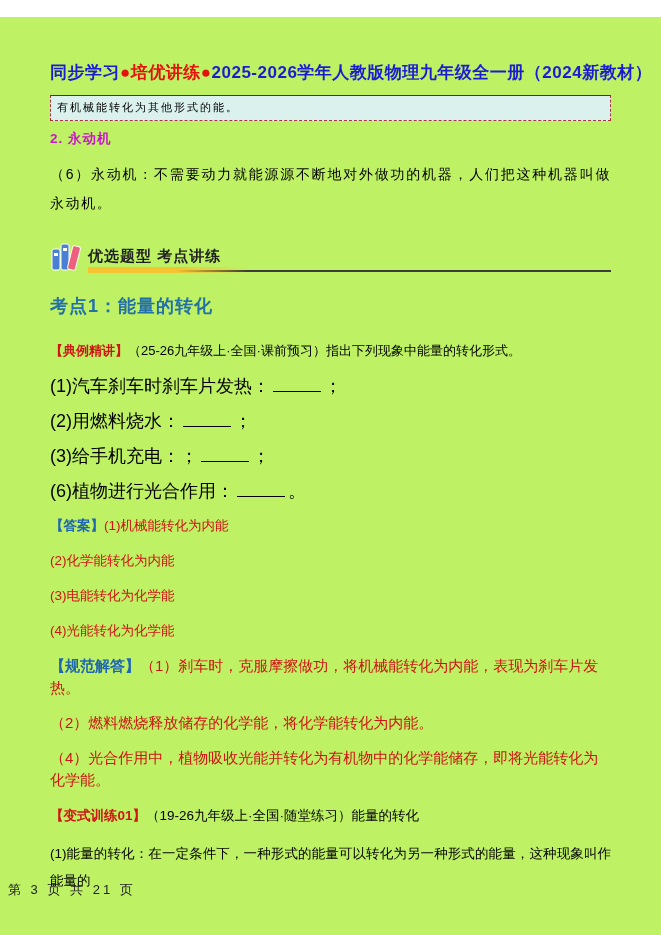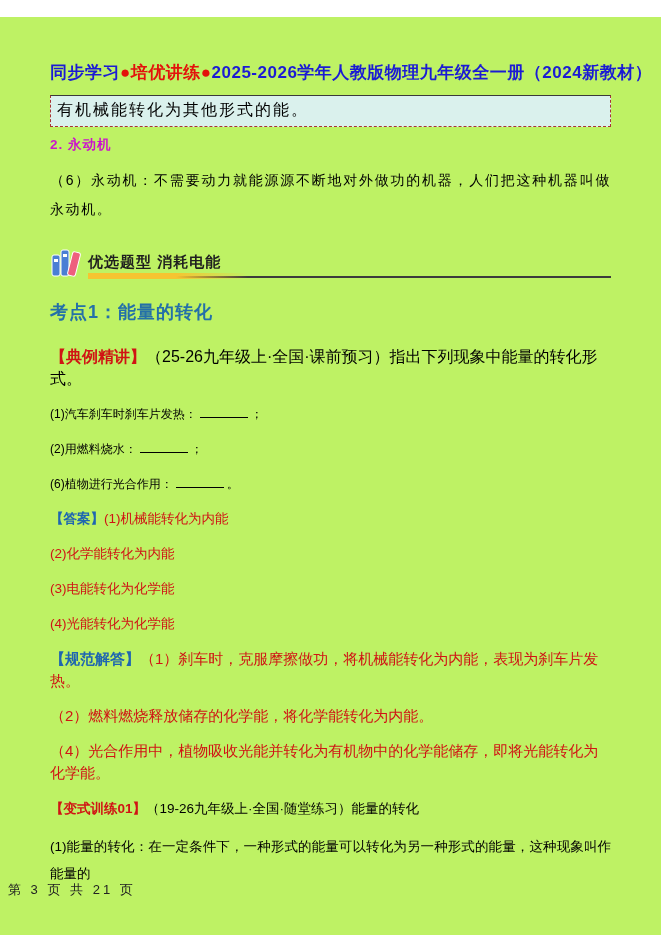--- a/index.html
+++ b/index.html
@@ -30,21 +30,21 @@
 
   
   .carry-box {
     margin-top: 11px;
     background: #daf1ed;
     border-left: 1px dashed #a83434;
     border-right: 1px dashed #a83434;
     border-bottom: 1px dashed #a83434;
     border-top: 1px solid #3a3a3a;
     padding: 4px 6px 5px 6px;
-    font-size: 16px;
+    font-size: 11px;
     letter-spacing: 2px;
   }
 
   
   .h-magenta {
     margin-top: 9px;
     color: #cc14cc;
     font-weight: bold;
     font-size: 13.5px;
     letter-spacing: 1px;
@@ -104,24 +104,24 @@
   
   .kaodian {
     margin-top: 22px;
     color: #2470a8;
     font-weight: bold;
     font-size: 18px;
     letter-spacing: 1px;
   }
 
   
-  .ex-head { margin-top: 22px; font-size: 16px; line-height: 22px; }
+  .ex-head { margin-top: 22px; font-size: 13px; line-height: 22px; }
   .lbl-red  { color: #d01414; font-weight: bold; }
   .lbl-blue { color: #1f66b0; font-weight: bold; }
-  .q-item { margin-top: 13px; font-size: 12px; line-height: 22px; }
+  .q-item { margin-top: 13px; font-size: 18px; line-height: 22px; }
   .blank {
     display: inline-block;
     width: 48px;
     border-bottom: 1px solid #000;
     height: 14px;
     margin: 0 3px;
     vertical-align: baseline;
   }
 
   
@@ -173,36 +173,39 @@
           <rect x="13" y="8" width="4" height="3" fill="#ffffff"></rect>
           <g transform="rotate(14 24 18)">
             <rect x="20" y="6" width="8" height="24" rx="2" fill="#ee5f7e" stroke="#ffffff" stroke-width="1"></rect>
           </g>
         </svg>
       </span>
       <div class="banner-body">
         <span class="yellow-bar"></span>
         <span class="banner-text">
           <span>优选题型</span>
-          <span>消耗电能</span>
+          <span>考点讲练</span>
         </span>
       </div>
     </div>
 
     <div class="kaodian">考点1：能量的转化</div>
 
     <div class="ex-head">
       <span class="lbl-red">【典例精讲】</span><span>（25-26九年级上·全国·课前预习）</span><span>指出下列现象中能量的转化形式。</span>
     </div>
 
     <div class="q-item">
       <span>(1)汽车刹车时刹车片发热：</span><span class="blank"></span><span>；</span>
     </div>
     <div class="q-item">
       <span>(2)用燃料烧水：</span><span class="blank"></span><span>；</span>
+    </div>
+    <div class="q-item">
+      <span>(3)给手机充电：；</span><span class="blank"></span><span>；</span>
     </div>
     <div class="q-item">
       <span>(6)植物进行光合作用：</span><span class="blank"></span><span>。</span>
     </div>
 
     <div class="ans-line">
       <span class="lbl-blue">【答案】</span><span>(1)机械能转化为内能</span>
     </div>
     <div class="ans-line">(2)化学能转化为内能</div>
     <div class="ans-line">(3)电能转化为化学能</div>

